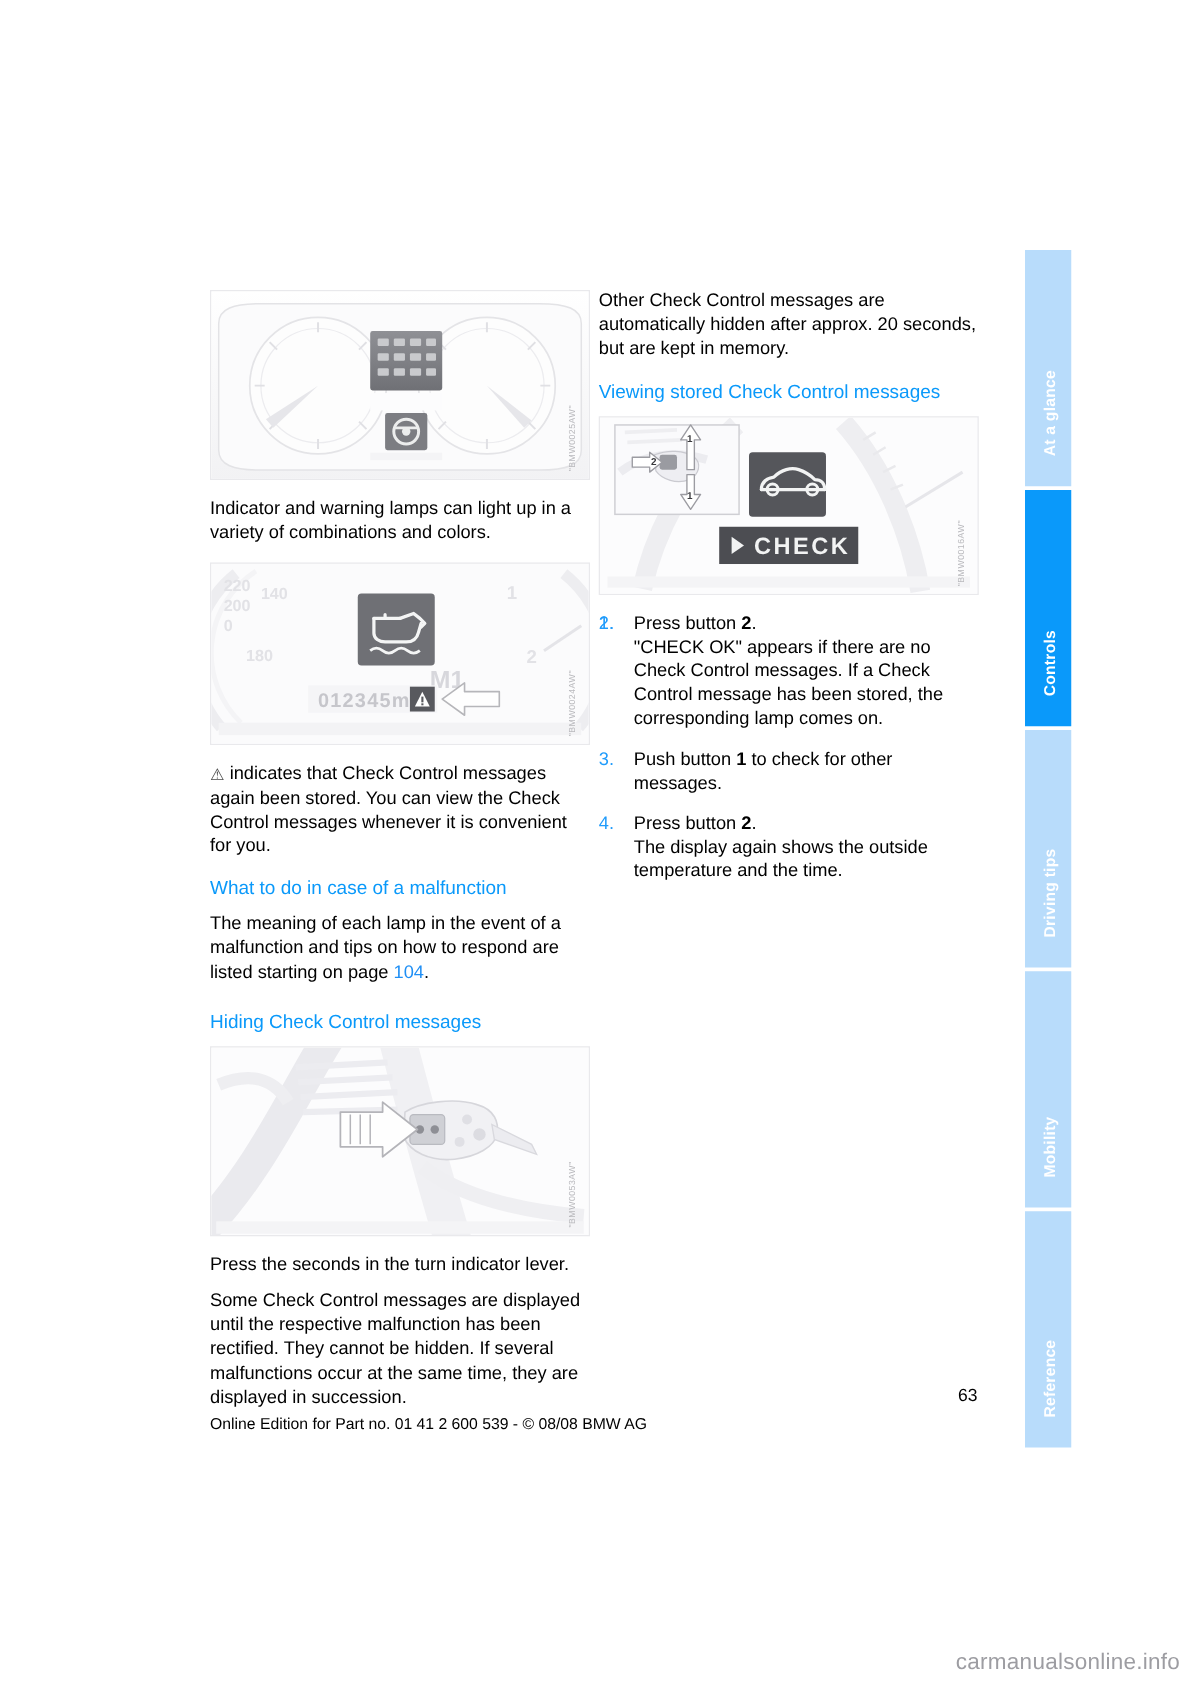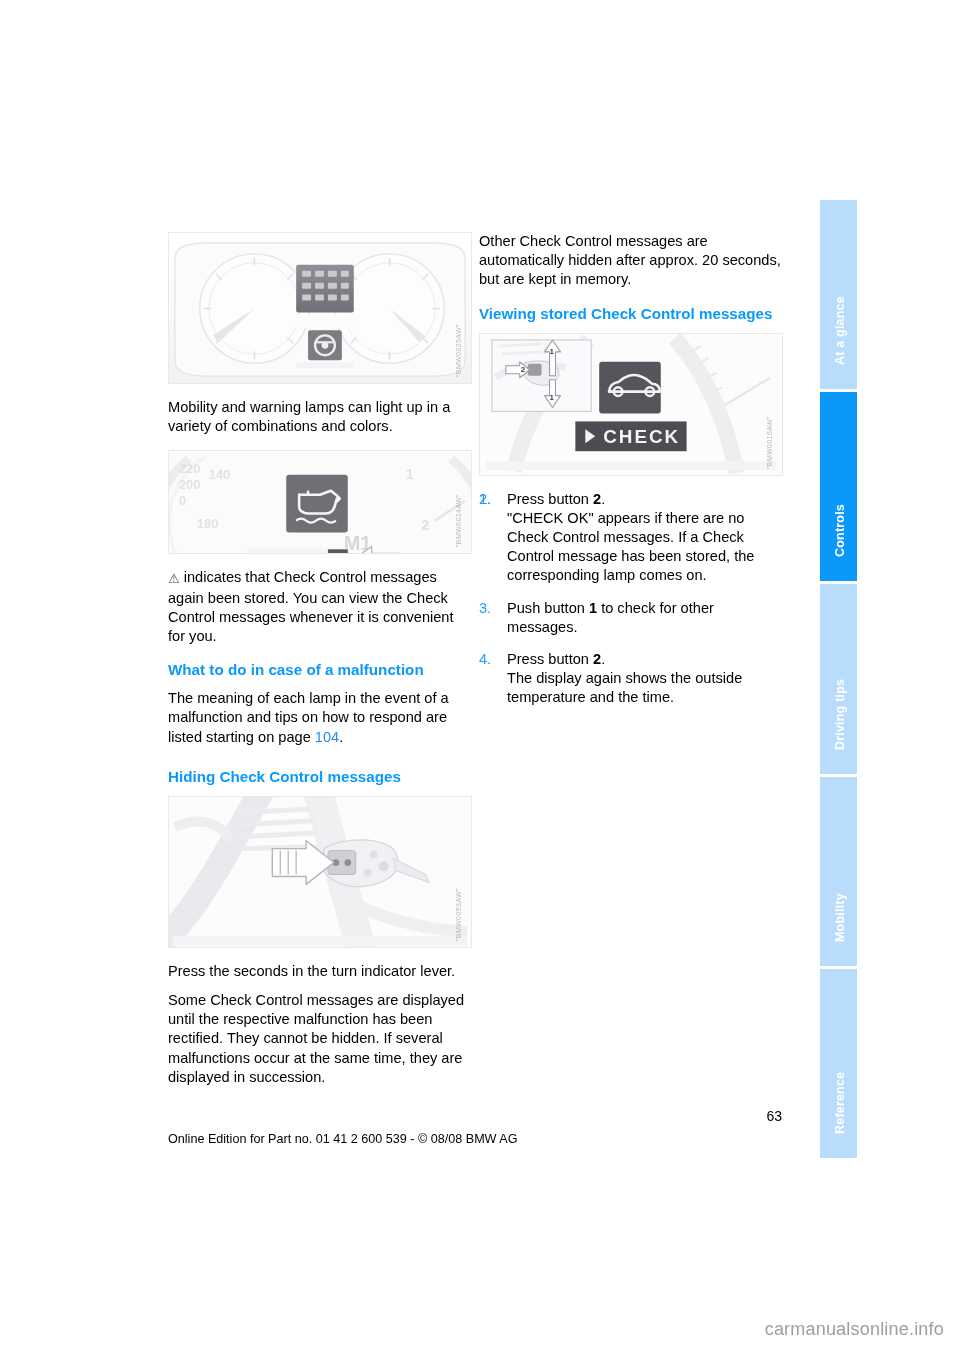--- a/index.html
+++ b/index.html
@@ -64,38 +64,38 @@
   }
   #col-left  { left: 168px; }
   #col-right { left: 479px; }
 
   p.body { margin: 0 0 14px 0; }
   p.body.tight { margin-bottom: 10px; }
 
   h2.section {
     color: #0a99fa;
     font-size: 15.2px;
-    font-weight: bold;
+    font-weight: normal;
     line-height: 20px;
     margin: 8px 0 9px 0;
   }
   h2.section.gap-top { margin-top: 20px; }
 
   .figure {
     width: 304px;
     height: 0;
     margin: 0 0 14px 0;
     position: relative;
     overflow: hidden;
     background: #fcfcfd;
     border: 1px solid #e9e9ec;
     box-sizing: border-box;
   }
   .figure.h-cluster  { height: 152px; }
-  .figure.h-oil      { height: 104px; }
+  .figure.h-oil      { height: 146px; }
   .figure.h-lever    { height: 152px; }
   .figure.h-check    { height: 143px; }
 
   .fig-code {
     position: absolute;
     right: 3px;
     bottom: 6px;
     font-size: 7px;
     color: #b9b9bd;
     letter-spacing: .4px;
@@ -239,21 +239,21 @@
 
         <rect x="140" y="98" width="34" height="30" rx="2" fill="#7c7d82"></rect>
         <circle cx="157" cy="113" r="10" fill="none" stroke="#eceded" stroke-width="2.4"></circle>
         <circle cx="157" cy="113" r="3.4" fill="#eceded"></circle>
         <path d="M148 110 L166 110" stroke="#eceded" stroke-width="2.2"></path>
         <rect x="128" y="130" width="58" height="6" fill="#f4f4f6"></rect>
       </svg>
       <span class="fig-code">"BMW0025AW"</span>
     </div>
 
-    <p class="body">Mobility and warning lamps can light up in a variety of combinations and colors.</p>
+    <p class="body">Indicator and warning lamps can light up in a variety of combinations and colors.</p>
 
     <div class="figure h-oil">
       <svg class="art" viewBox="0 0 304 146" preserveAspectRatio="none">
         <rect x="0" y="0" width="304" height="146" fill="#fbfbfc"></rect>
 
         <path d="M20 8 A86 86 0 0 0 8 132" fill="none" stroke="#ededf0" stroke-width="9"></path>
         <path d="M36 6 A78 78 0 0 0 24 128" fill="none" stroke="#f4f4f6" stroke-width="4"></path>
         <g fill="#e2e2e6" font-family="Liberation Sans, sans-serif" font-size="13" font-weight="bold">
           <text x="10" y="22">220</text>
           <text x="10" y="38">200</text>

